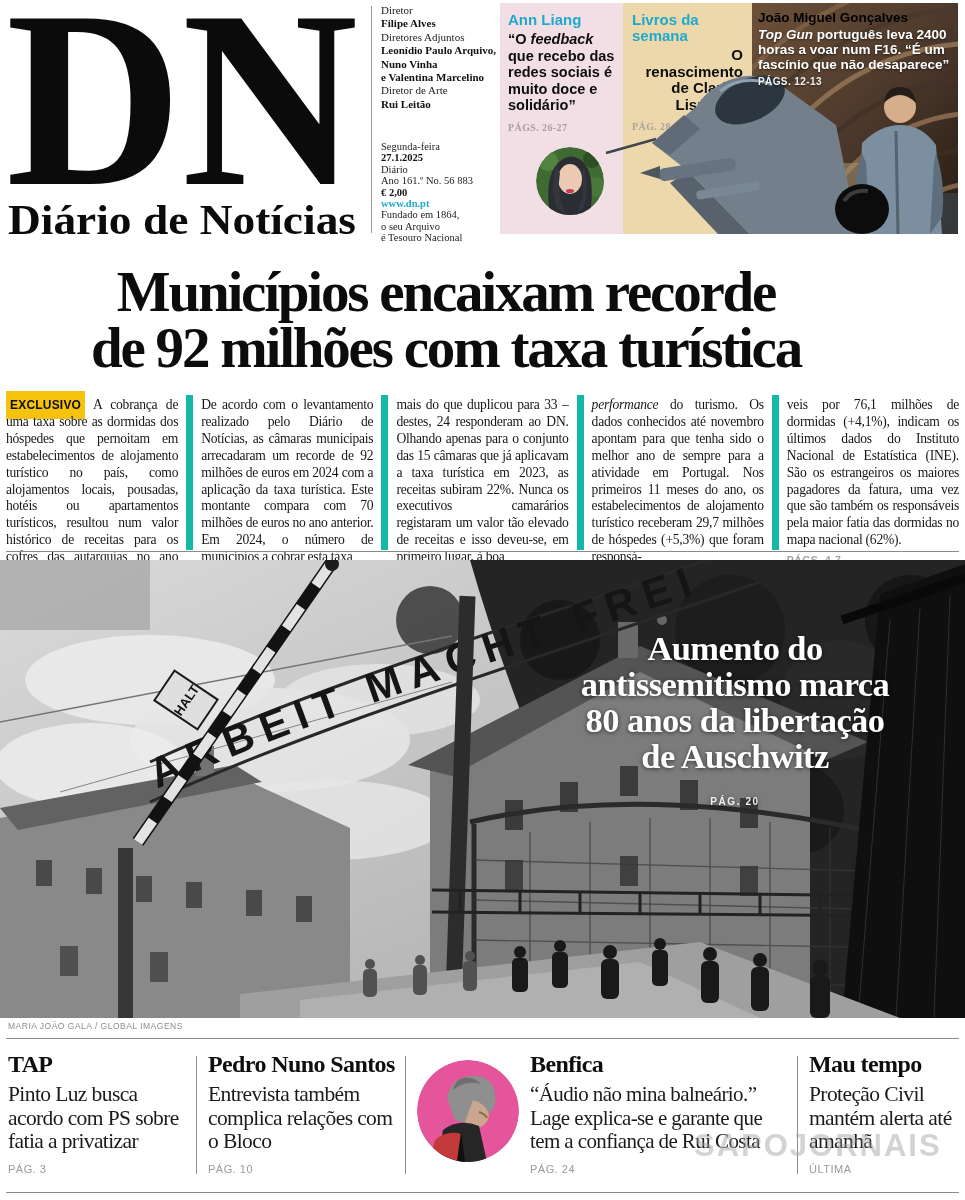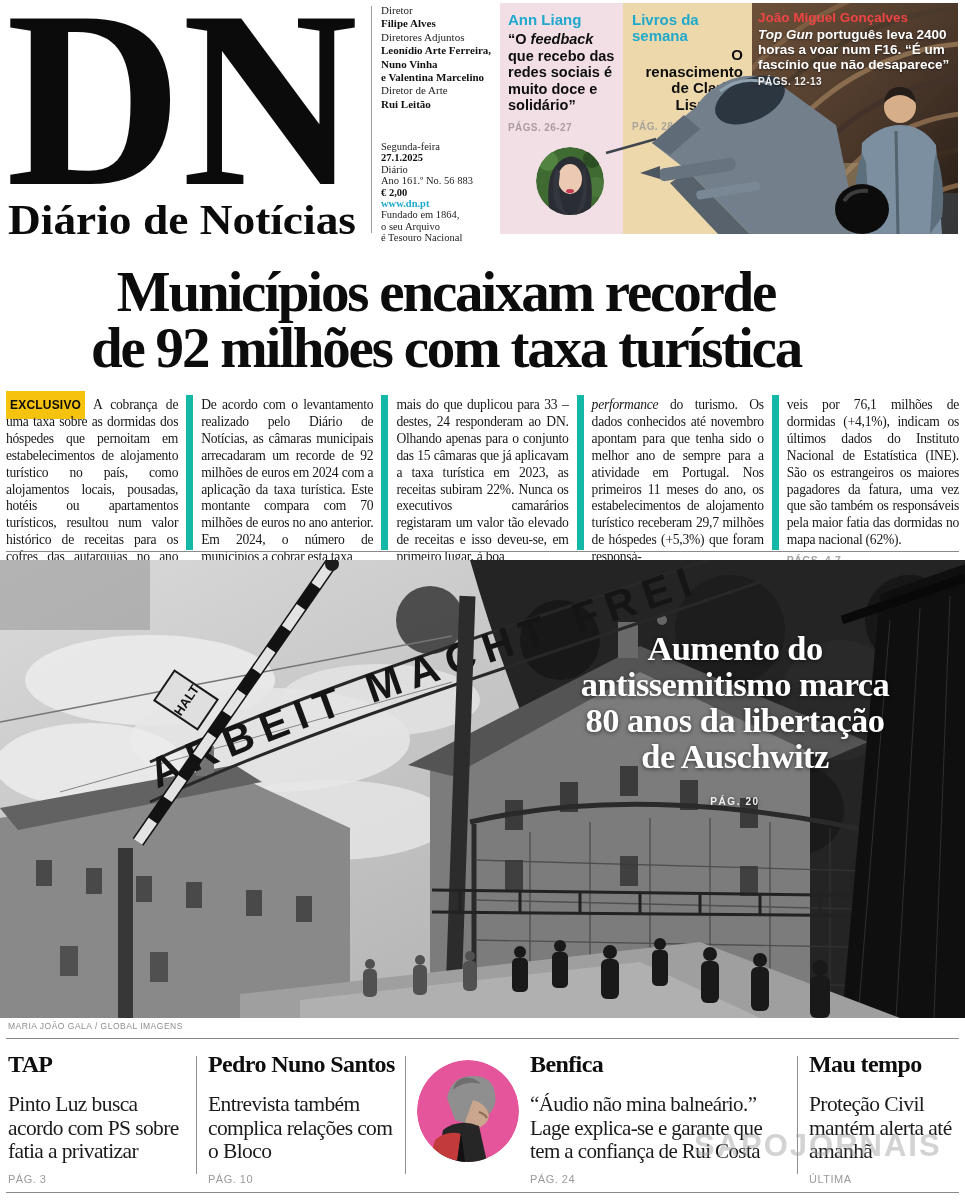--- a/index.html
+++ b/index.html
@@ -17,26 +17,26 @@
   .link-cyan{color:#1fa9cc;font-weight:bold;}
 
   
   .promo{font-family:"Liberation Sans","DejaVu Sans",sans-serif;}
   .promo-ann{left:500px;top:3px;width:123px;height:231px;background:#F2DEE5;box-sizing:border-box;padding:9px 8px;}
   .promo-livros{left:623px;top:3px;width:129px;height:231px;background:#EDD8AC;box-sizing:border-box;padding:9px 9px;}
   .promo-f16{left:752px;top:3px;width:206px;height:231px;}
   .kicker{color:#1fa9cc;font-weight:bold;font-size:15px;line-height:16px;}
   .promo-quote{font-weight:bold;font-size:14.5px;line-height:16.5px;color:#0e0e0e;margin-top:3px;}
   .promo-title{font-weight:bold;font-size:15px;line-height:16.5px;color:#0e0e0e;margin-top:3px;text-align:right;}
-  .promo-pages{font-weight:bold;font-size:10px;letter-spacing:.4px;margin-top:8px;color:#ab9ca3;}
+  .promo-pages{font-weight:bold;font-size:10px;letter-spacing:.4px;margin-top:8px;color:#ab9ca3;font-family:Liberation Serif, serif;}
   .promo-pages.gray{color:#a9a39a;}
   .ann-circle{left:36px;top:144px;width:68px;height:68px;border-radius:50%;overflow:hidden;}
   .f16-scene{left:-152px;top:0;width:358px;height:231px;}
   .f16-text{left:6px;top:8px;width:197px;z-index:3;}
-  .f16-text .kicker{font-size:13.5px;line-height:14.5px;color:#ef4444;}
+  .f16-text .kicker{font-size:13.5px;line-height:14.5px;color:#000000;}
   .f16-title{font-weight:bold;font-size:13.5px;line-height:15px;color:#fff;margin-top:1px;
              text-shadow:0 1px 2px rgba(0,0,0,.55);}
   .f16-pages{font-weight:bold;font-size:10px;color:#f2f2f2;margin-top:4px;letter-spacing:.4px;
              text-shadow:0 1px 2px rgba(0,0,0,.55);}
 
   
   .headline{left:0;top:264px;width:892px;text-align:center;font-weight:bold;
             font-size:57px;line-height:56px;letter-spacing:-2.2px;color:#0c0c0c;}
 
   
@@ -59,21 +59,21 @@
                   font-weight:bold;font-size:34.5px;line-height:36px;letter-spacing:-0.6px;
                   text-shadow:0 1px 4px rgba(0,0,0,.6);}
   .photo-page{font-family:"Liberation Sans",sans-serif;font-weight:bold;font-size:10px;
               letter-spacing:1.6px;margin-top:10px;color:#f0f0f0;}
   .credit{left:8px;top:1021px;font-family:"Liberation Sans",sans-serif;font-size:8.5px;
           letter-spacing:.5px;color:#8d8d8d;}
 
   
   .teaser{z-index:2;}
   .t-title{font-weight:bold;font-size:24px;line-height:25px;letter-spacing:-0.6px;color:#0e0e0e;}
-  .t-text{font-size:21.5px;line-height:23.5px;letter-spacing:-0.6px;color:#1b1b1b;margin-top:16px;}
+  .t-text{font-size:21.5px;line-height:23.5px;letter-spacing:-0.6px;color:#1b1b1b;margin-top:6px;}
   .t-page{font-family:"Liberation Sans",sans-serif;font-weight:normal;font-size:11px;
           color:#9a9a9a;letter-spacing:.5px;margin-top:9px;}
   .vdiv{width:1px;background:#8f8f8f;top:1056px;height:118px;z-index:2;}
   .benfica-circle{left:417px;top:1060px;width:102px;height:102px;border-radius:50%;overflow:hidden;z-index:2;}
   .watermark{left:694px;top:1128px;font-family:"Liberation Sans",sans-serif;font-weight:bold;
              font-size:31px;letter-spacing:2px;color:#9f9f9f;opacity:.45;z-index:5;}
 </style>
 </head>
 <body>
 
@@ -83,21 +83,21 @@
     <text x="2" y="186" font-family="Liberation Serif, DejaVu Serif, serif" font-weight="bold" font-size="252" fill="#0b0b0b" textLength="352" lengthAdjust="spacingAndGlyphs">DN</text>
     <text x="4" y="236" font-family="Liberation Serif, DejaVu Serif, serif" font-weight="bold" font-size="42" fill="#0b0b0b" textLength="348" lengthAdjust="spacingAndGlyphs">Diário de Notícias</text>
   </svg>
 
   <div class="abs mast-rule"></div>
 
   <div class="abs mast-col">
     <div>Diretor</div>
     <div class="b">Filipe Alves</div>
     <div>Diretores Adjuntos</div>
-    <div class="b">Leonídio Arte Ferreira,</div>
+    <div class="b">Leonídio Paulo Arquivo,</div>
     <div class="b">Nuno Vinha</div>
     <div class="b">e Valentina Marcelino</div>
     <div>Diretor de Arte</div>
     <div class="b">Rui Leitão</div>
   </div>
 
   <div class="abs mast-edition">
     <div>Segunda-feira</div>
     <div class="b">27.1.2025</div>
     <div>Diário</div>

